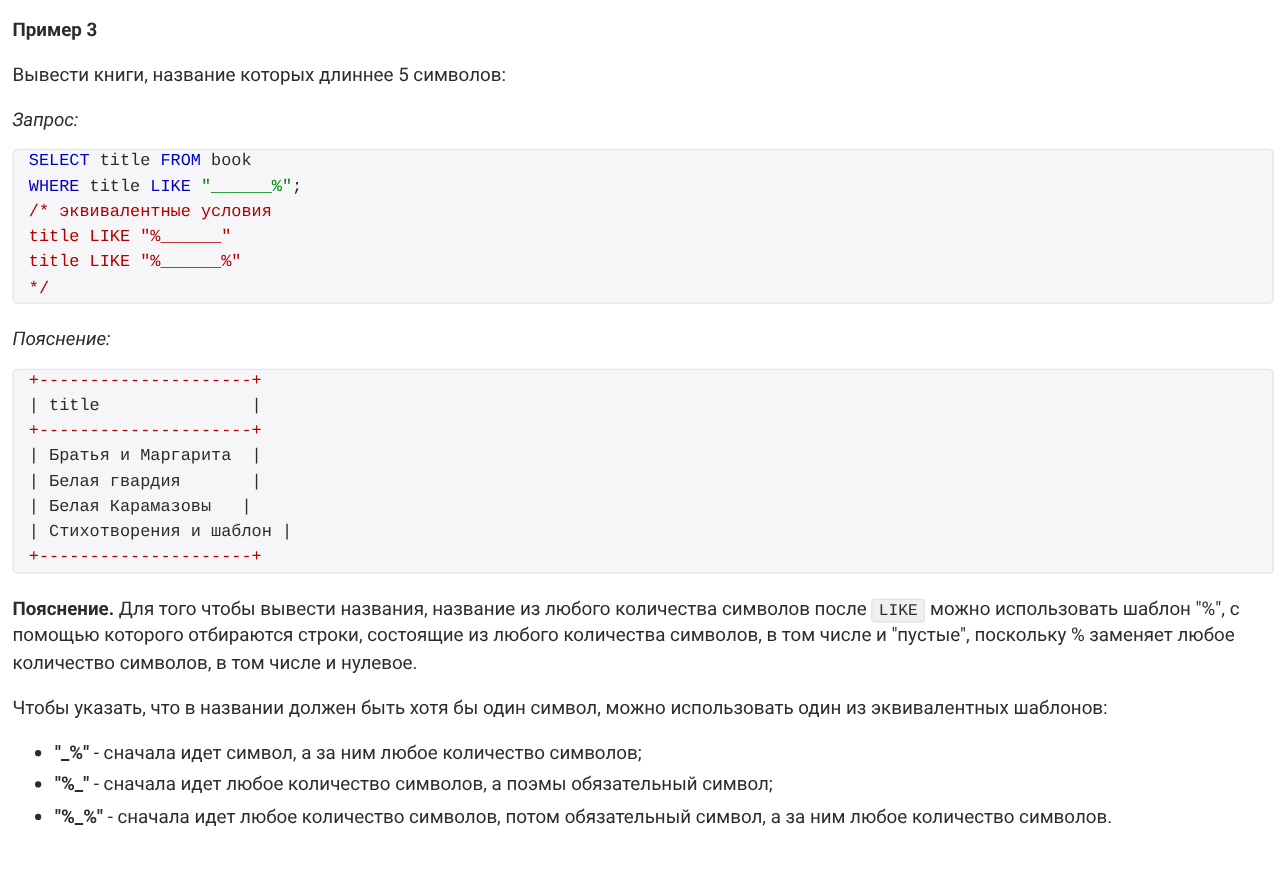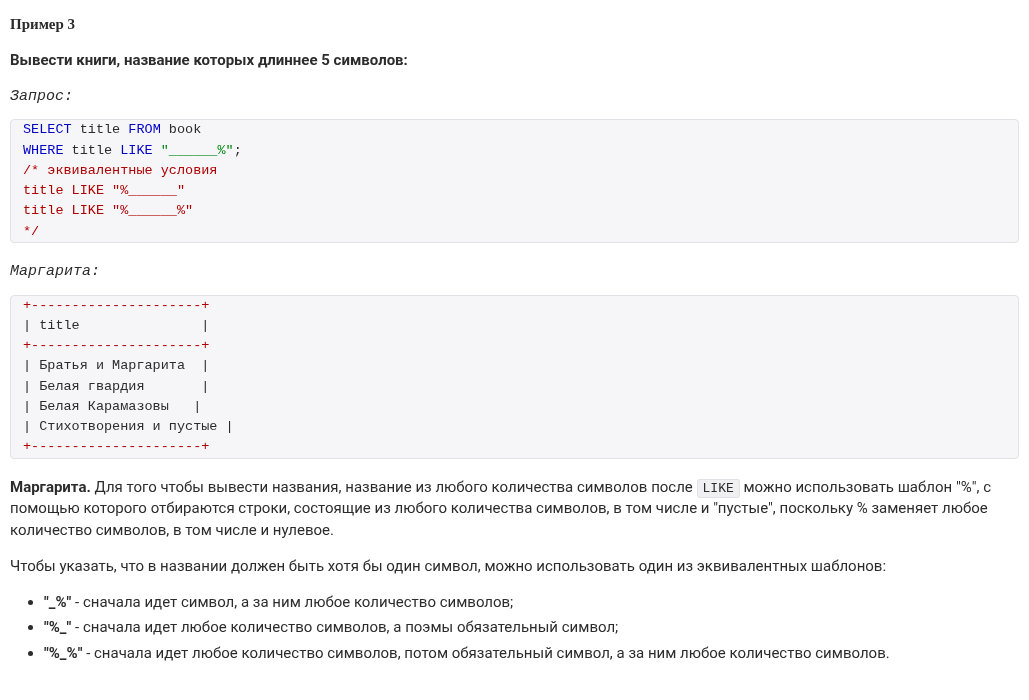--- a/index.html
+++ b/index.html
@@ -11,31 +11,28 @@
     background: #fff;
     line-height: 1.45;
   }
   .bold {
     font-weight: 700;
   }
   .section-heading {
     font-weight: 700;
     margin-top: 6px;
     margin-bottom: 14px;
-    font-family: Liberation Serif, serif;
   }
   .desc {
     margin: 10px 0 14px 0;
-    font-weight: bold;
   }
   .italic {
     font-style: italic;
     margin: 10px 0 12px 0;
     color: #2c2c2c;
-    font-family: Liberation Mono, monospace;
   }
   pre.codeblock {
     background: #f6f6f8;
     border: 1px solid #e2e2e6;
     border-radius: 4px;
     padding: 0 12px;
     font-family: "SFMono-Regular", Consolas, "Liberation Mono", Menlo, monospace;
     font-size: 13.5px;
     line-height: 1.5;
     overflow-x: auto;
@@ -80,33 +77,33 @@
 
 <div class="italic">Запрос:</div>
 
 <pre class="codeblock"><span class="kw">SELECT</span><span class="plain"> title </span><span class="kw">FROM</span><span class="plain"> book</span>
 <span class="kw">WHERE</span><span class="plain"> title </span><span class="kw">LIKE</span><span class="plain"> </span><span class="str">"______%"</span><span class="plain">;</span>
 <span class="comment">/* эквивалентные условия</span>
 <span class="comment">title LIKE "%______"</span>
 <span class="comment">title LIKE "%______%"</span>
 <span class="comment">*/</span></pre>
 
-<div class="italic">Маргарита:</div>
+<div class="italic">Пояснение:</div>
 
 <pre class="codeblock"><span class="result-dashes">+---------------------+</span>
 <span class="result-body">| title               |</span>
 <span class="result-dashes">+---------------------+</span>
 <span class="result-body">| Братья и Маргарита  |</span>
 <span class="result-body">| Белая гвардия       |</span>
 <span class="result-body">| Белая Карамазовы   |</span>
-<span class="result-body">| Стихотворения и пустые |</span>
+<span class="result-body">| Стихотворения и шаблон |</span>
 <span class="result-dashes">+---------------------+</span></pre>
 
 <div class="para">
-  <span class="bold">Маргарита.</span><span>  </span><span>Для того чтобы вывести названия, название из любого количества символов после </span><code class="inline">LIKE</code><span> можно использовать шаблон "%", с помощью которого отбираются строки, состоящие из любого количества символов, в том числе и "пустые", поскольку % заменяет любое количество символов, в том числе и нулевое.</span>
+  <span class="bold">Пояснение.</span><span>  </span><span>Для того чтобы вывести названия, название из любого количества символов после </span><code class="inline">LIKE</code><span> можно использовать шаблон "%", с помощью которого отбираются строки, состоящие из любого количества символов, в том числе и "пустые", поскольку % заменяет любое количество символов, в том числе и нулевое.</span>
 </div>
 
 <div class="para">Чтобы указать, что в названии должен быть хотя бы один символ, можно использовать один из эквивалентных шаблонов:</div>
 
 <ul class="bullets">
   <li>
     <span class="bold">"_%"</span><span> - сначала идет символ, а за ним любое количество символов;</span>
   </li>
   <li>
     <span class="bold">"%_"</span><span> - сначала идет любое количество символов, а поэмы обязательный символ;</span>

